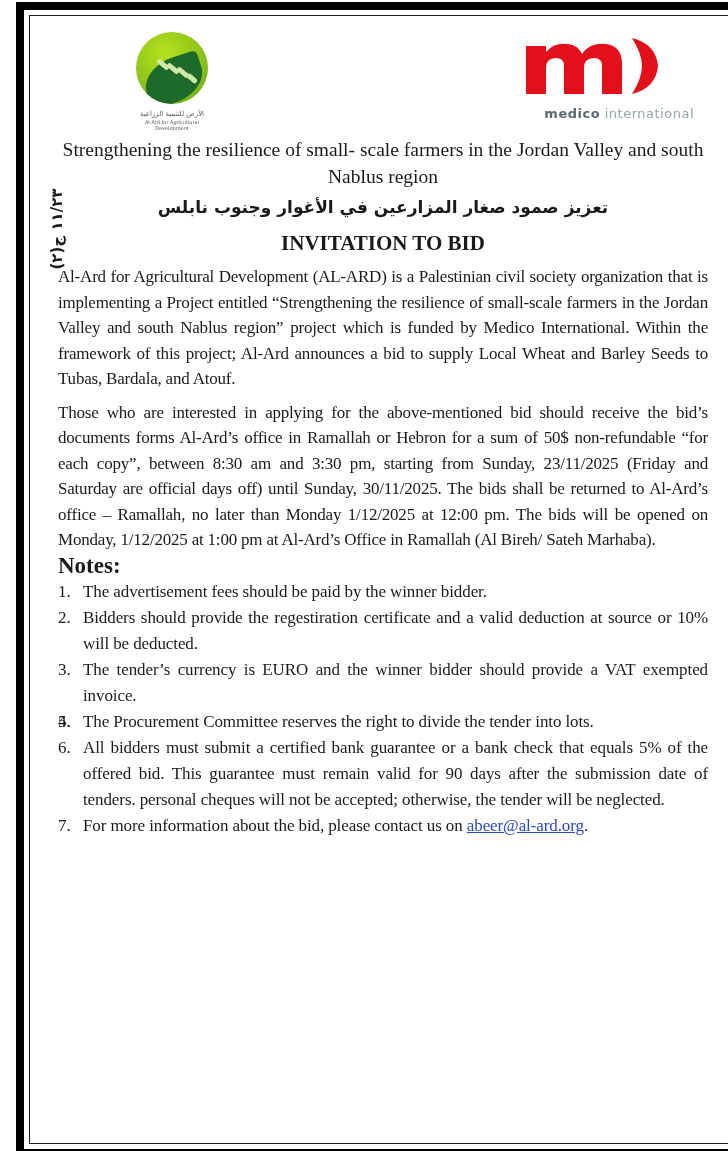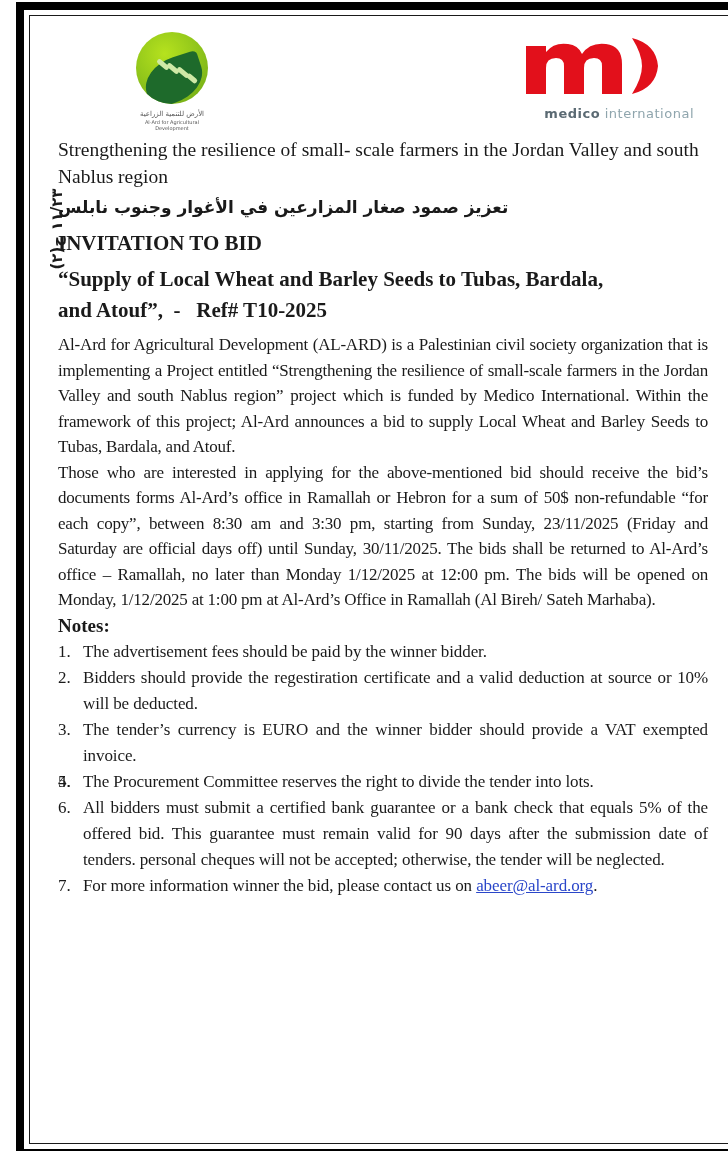--- a/index.html
+++ b/index.html
@@ -13,28 +13,28 @@
   .ard-stripe { position:absolute; height:5px; background:#cfe9a6; border-radius:3px; }
   .ard-caption { position:absolute; left:0; top:78px; width:84px; font-size:7px; line-height:9px; text-align:center; color:#555; font-family:"DejaVu Sans", sans-serif; }
   .medico-logo { position:absolute; right:40px; top:20px; width:200px; height:90px; text-align:center; }
   .medico-mark { position:absolute; right:30px; top:0; height:60px; width:140px; }
   .medico-name { position:absolute; right:0; top:70px; font-family:"DejaVu Sans", sans-serif; font-size:13px; letter-spacing:0.5px; }
   .medico-name b { color:#5b6a73; font-weight:bold; }
   .medico-name span { color:#8fa5ad; }
   .vert-ref { position:absolute; left:12px; top:160px; width:24px; height:110px; }
   .vert-ref span { position:absolute; left:-40px; top:44px; width:110px; transform:rotate(-90deg); font-size:15px; font-weight:bold; white-space:nowrap; text-align:center; font-family:"DejaVu Sans", sans-serif; }
   .content { position:absolute; left:28px; right:26px; top:120px; }
-  .center { text-align:left; }
+  .center { text-align:center; }
   .project-title { font-size:19.5px; line-height:27px; margin:0; }
   .arabic-title { font-family:"DejaVu Sans", sans-serif; font-weight:bold; font-size:17px; line-height:30px; direction:rtl; margin:2px 0 6px 0; }
   .itb { font-weight:bold; font-size:21px; line-height:30px; margin:4px 0 0 0; }
   .bid-title { font-weight:bold; font-size:21px; line-height:31px; margin:6px 0 0 0; }
   .para { font-size:17px; line-height:25.5px; text-align:justify; margin:6px 0 0 0; letter-spacing:-0.2px; }
-  .para2 { margin-top:0; }
-  .notes-h { font-weight:bold; font-size:19px; line-height:26px; margin:0; }
+  .para2 { margin-top:8px; }
+  .notes-h { font-weight:bold; font-size:23px; line-height:26px; margin:0; }
   ol.notes { margin:0; padding:0; list-style:none; }
   ol.notes li { position:relative; padding-left:25px; font-size:17px; line-height:26px; text-align:justify; letter-spacing:-0.1px; }
   ol.notes li .num { position:absolute; left:0; top:0; }
   a.email { color:#2a46c9; text-decoration:underline; }
 </style>
 </head>
 <body>
 
 <div class="frame-outer">
   <div class="frame-inner">
@@ -64,34 +64,30 @@
     </div>
 
     <div class="vert-ref">
       <span>(٢)١١/٢٣ ج</span>
     </div>
 
     <div class="content">
       <p class="project-title center">Strengthening the resilience of small- scale farmers in the Jordan Valley and south Nablus region</p>
       <p class="arabic-title center">تعزيز صمود صغار المزارعين في الأغوار وجنوب نابلس</p>
       <p class="itb center">INVITATION TO BID</p>
-      <div class="bid-title center">
-        <div>“Supply of Local Wheat and Barley Seeds to Tubas, Bardala,</div>
-        <div style="white-space:pre;">and Atouf”,  -   Ref# T10-2025</div>
-      </div>
 
       <p class="para">Al-Ard for Agricultural Development (AL-ARD) is a Palestinian civil society organization that is implementing a Project entitled “Strengthening the resilience of small-scale farmers in the Jordan Valley and south Nablus region” project which is funded by Medico International. Within the framework of this project; Al-Ard announces a bid to supply Local Wheat and Barley Seeds to Tubas, Bardala, and Atouf.</p>
       <p class="para para2">Those who are interested in applying for the above-mentioned bid should receive the bid’s documents forms Al-Ard’s office in Ramallah or Hebron for a sum of 50$ non-refundable “for each copy”, between 8:30 am and 3:30 pm, starting from Sunday, 23/11/2025 (Friday and Saturday are official days off) until Sunday, 30/11/2025. The bids shall be returned to Al-Ard’s office – Ramallah, no later than Monday 1/12/2025 at 12:00 pm. The bids will be opened on Monday, 1/12/2025 at 1:00 pm at Al-Ard’s Office in Ramallah (Al Bireh/ Sateh Marhaba).</p>
 
       <p class="notes-h">Notes:</p>
       <ol class="notes">
         <li><span class="num">1.</span><span>The advertisement fees should be paid by the winner bidder.</span></li>
         <li><span class="num">2.</span><span>Bidders should provide the regestiration certificate and a valid deduction at source or 10% will be deducted.</span></li>
         <li><span class="num">3.</span><span>The tender’s currency is EURO and the winner bidder should provide a VAT exempted invoice.</span></li>
         <li><span class="num">4.</span></li>
         <li><span class="num">5.</span><span>The Procurement Committee reserves the right to divide the tender into lots.</span></li>
         <li><span class="num">6.</span><span>All bidders must submit a certified bank guarantee or a bank check that equals 5% of the offered bid. This guarantee must remain valid for 90 days after the submission date of tenders. personal cheques will not be accepted; otherwise, the tender will be neglected.</span></li>
-        <li><span class="num">7.</span><span>For more information winner the bid, please contact us on </span><a class="email" href="#">abeer@al-ard.org</a><span>.</span></li>
+        <li><span class="num">7.</span><span>For more information about the bid, please contact us on </span><a class="email" href="#">abeer@al-ard.org</a><span>.</span></li>
       </ol>
     </div>
 
   </div>
 </div>
 
 </body></html>

